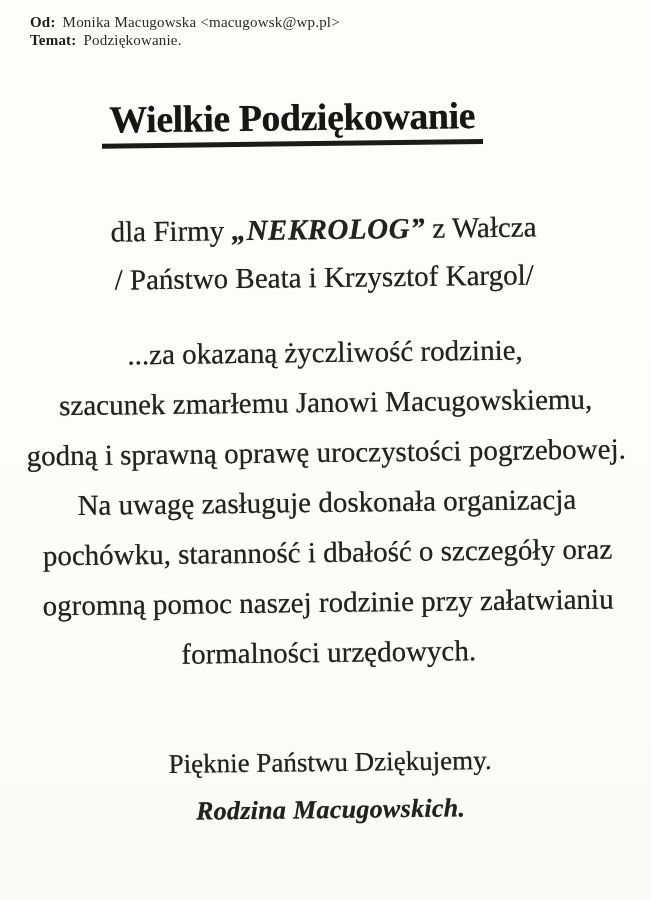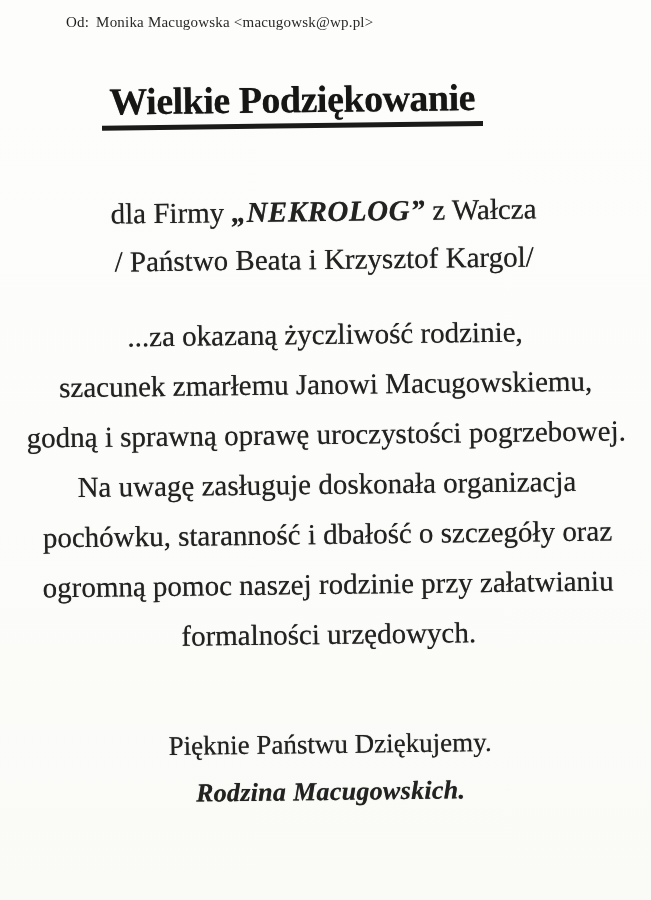--- a/index.html
+++ b/index.html
@@ -23,21 +23,21 @@
   }
   
   .email-header{
     padding:13px 0 0 30px;
     font-size:15px;
     line-height:18px;
     color:#2a2a28;
     letter-spacing:.2px;
   }
   .hdr-row{white-space:nowrap;}
-  .hdr-label{font-weight:normal;color:#1c1c1a;margin-right:7px;margin-left:36px;}
+  .hdr-label{font-weight:bold;color:#1c1c1a;margin-right:7px;}
   
   .letter{
     transform:rotate(-0.7deg);
     transform-origin:50% 40%;
     text-align:center;
     text-shadow:0 0 .7px rgba(40,40,38,.75);
   }
   .title-wrap{
     margin-top:47px;
     transform:translateX(-30px);
@@ -91,20 +91,23 @@
 </style>
 </head>
 <body>
 
 <div class="page">
 
   <div class="email-header">
     <div class="hdr-row">
       <span class="hdr-label">Od:</span><span>Monika Macugowska &lt;macugowsk@wp.pl&gt;</span>
     </div>
+    <div class="hdr-row">
+      <span class="hdr-label">Temat:</span><span>Podziękowanie.</span>
+    </div>
   </div>
 
   <div class="letter">
 
     <div class="title-wrap">
       <span class="letter-title">Wielkie Podziękowanie</span>
     </div>
 
     <div class="line recipient-1">
       <span>dla Firmy </span><span class="company">„NEKROLOG”</span><span> z Wałcza</span>

